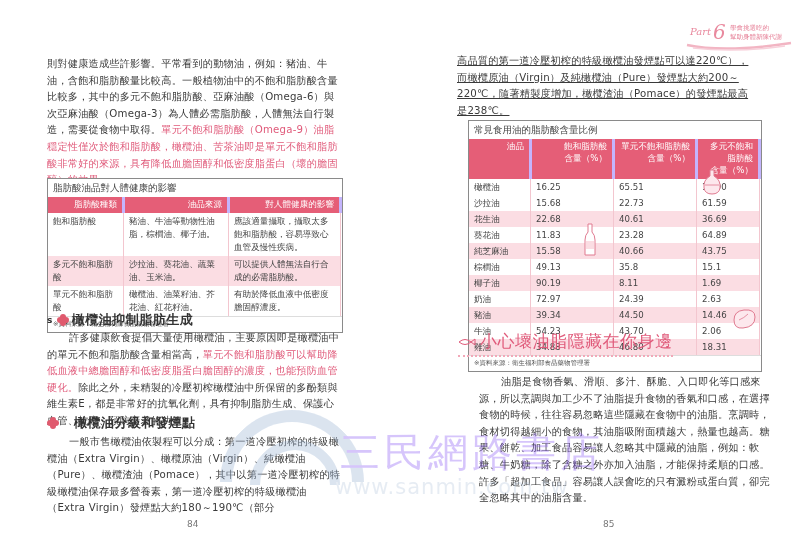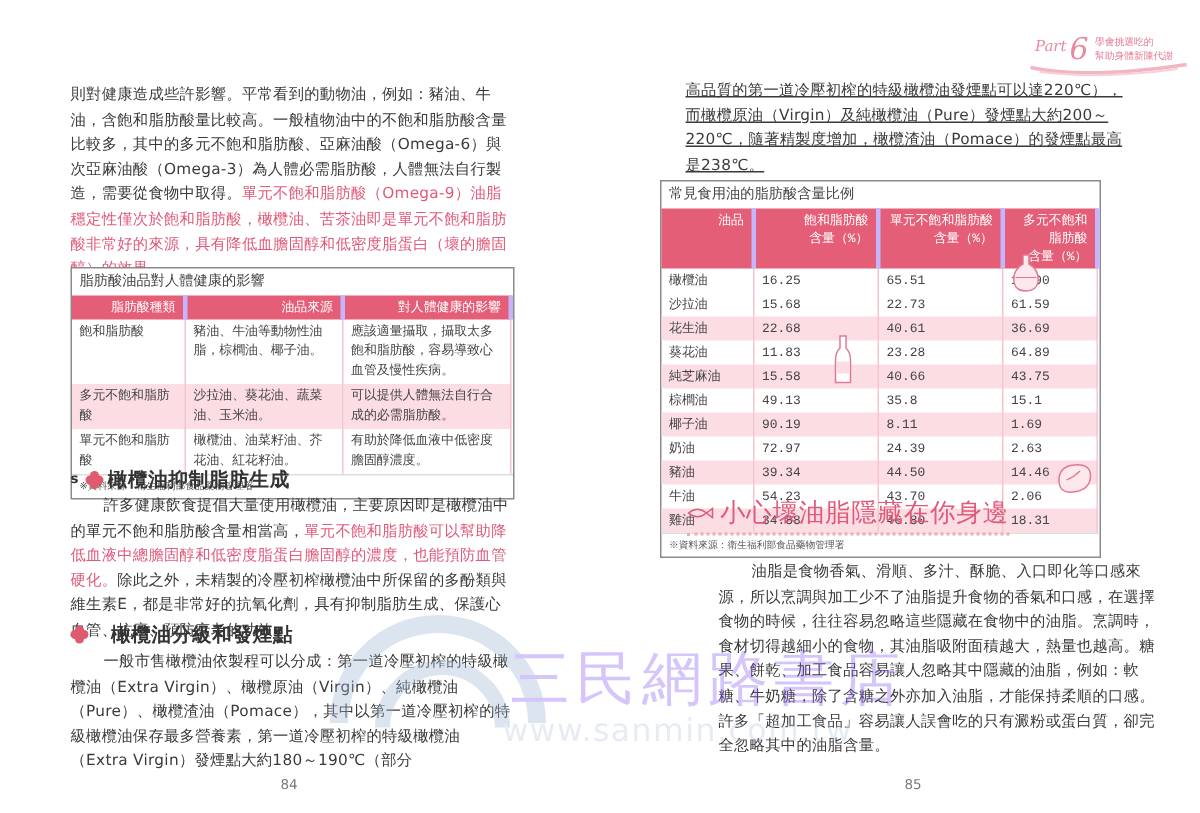--- a/index.html
+++ b/index.html
@@ -120,21 +120,21 @@
     <svg class="swoosh" viewBox="0 0 108 10">
       <path d="M2 4 Q40 12 106 2" stroke="#f2b5c3" stroke-width="2.5" fill="none"></path>
       <path d="M8 7 Q50 12 100 5" stroke="#f7d0da" stroke-width="1.5" fill="none"></path>
     </svg>
   </div>
 
   <p class="para" style="left:457px; top:53px; width:295px; margin:0;text-decoration:underline;">
     <span>高品質的第一道冷壓初榨的特級橄欖油發煙點可以達220℃），而橄欖原油（Virgin）及純橄欖油（Pure）發煙點大約200～220℃，隨著精製度增加，橄欖渣油（Pomace）的發煙點最高是238℃。</span>
   </p>
 
-  <div class="tbox t2" style="left:440px; top:120px; width:292px;font-family:Liberation Mono, monospace;">
+  <div class="tbox t2" style="left:468px; top:120px; width:292px;">
     <div class="ttitle">常見食用油的脂肪酸含量比例</div>
     <table>
       <thead>
         <tr>
           <th style="width:50px;"><span>油品</span></th>
           <th style="width:70px;"><span>飽和脂肪酸</span><br><span>含量（%）</span></th>
           <th style="width:70px;"><span>單元不飽和脂肪酸</span><br><span>含量（%）</span></th>
           <th><span>多元不飽和脂肪酸</span><br><span>含量（%）</span></th>
         </tr>
       </thead>

